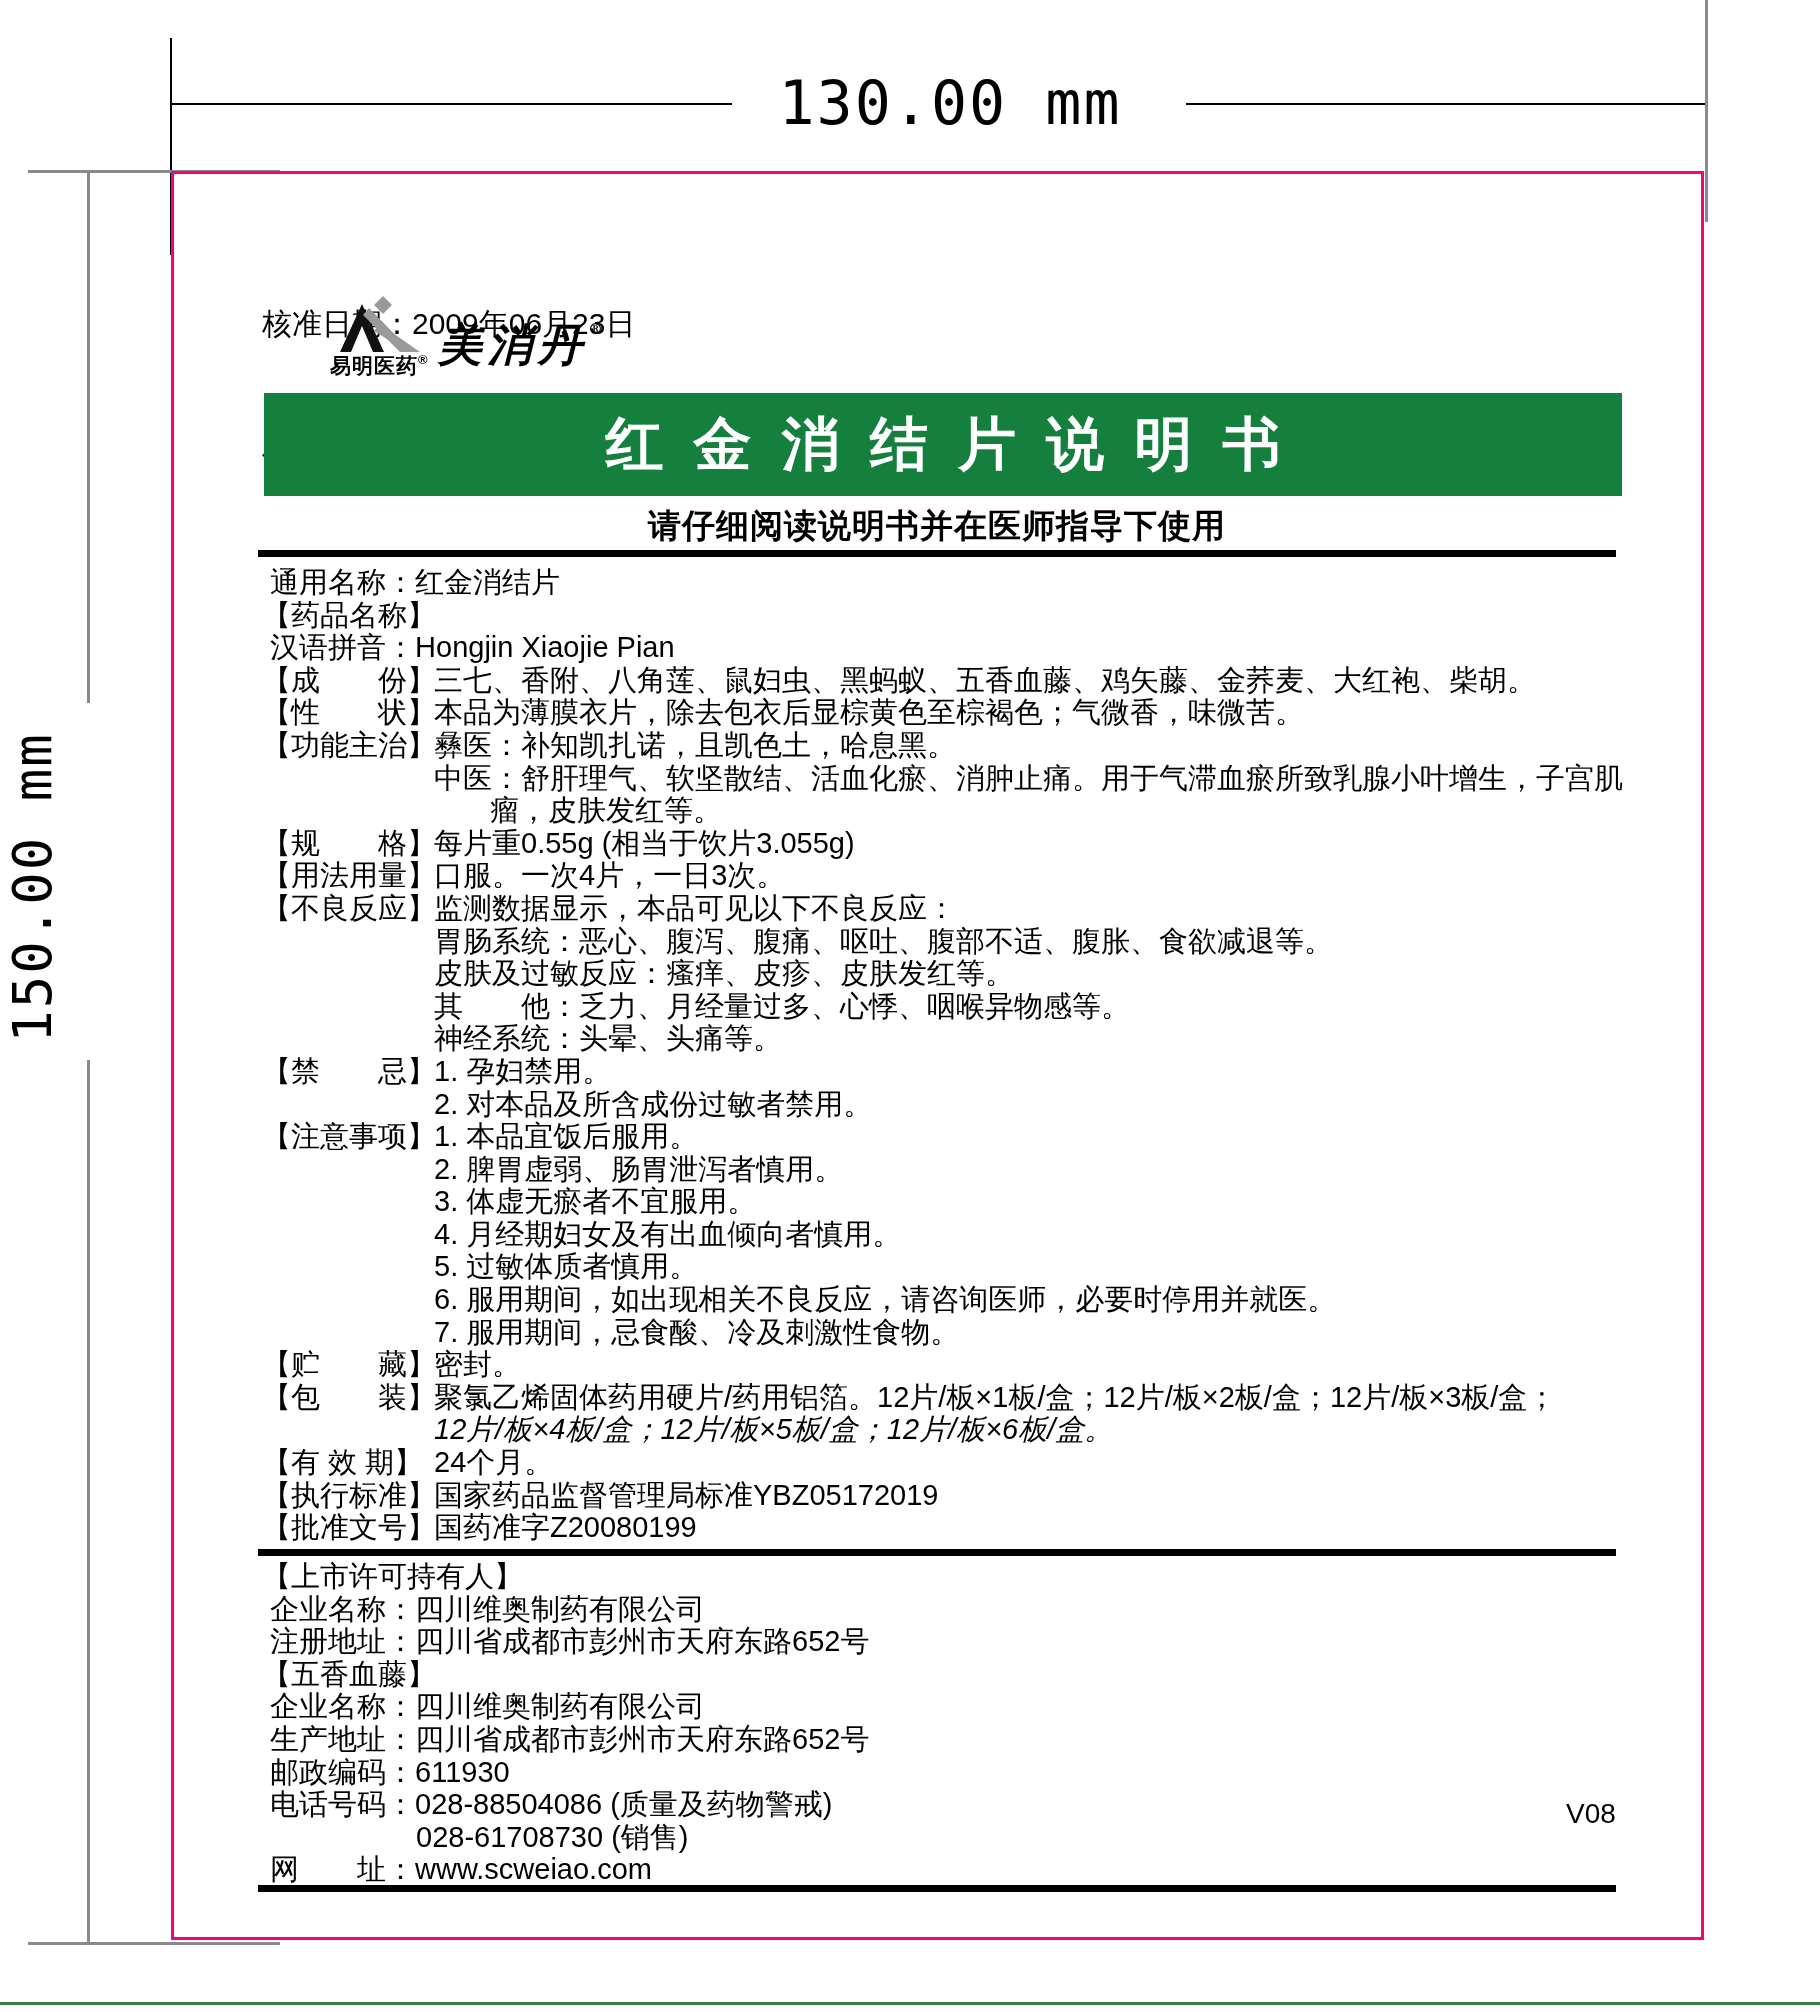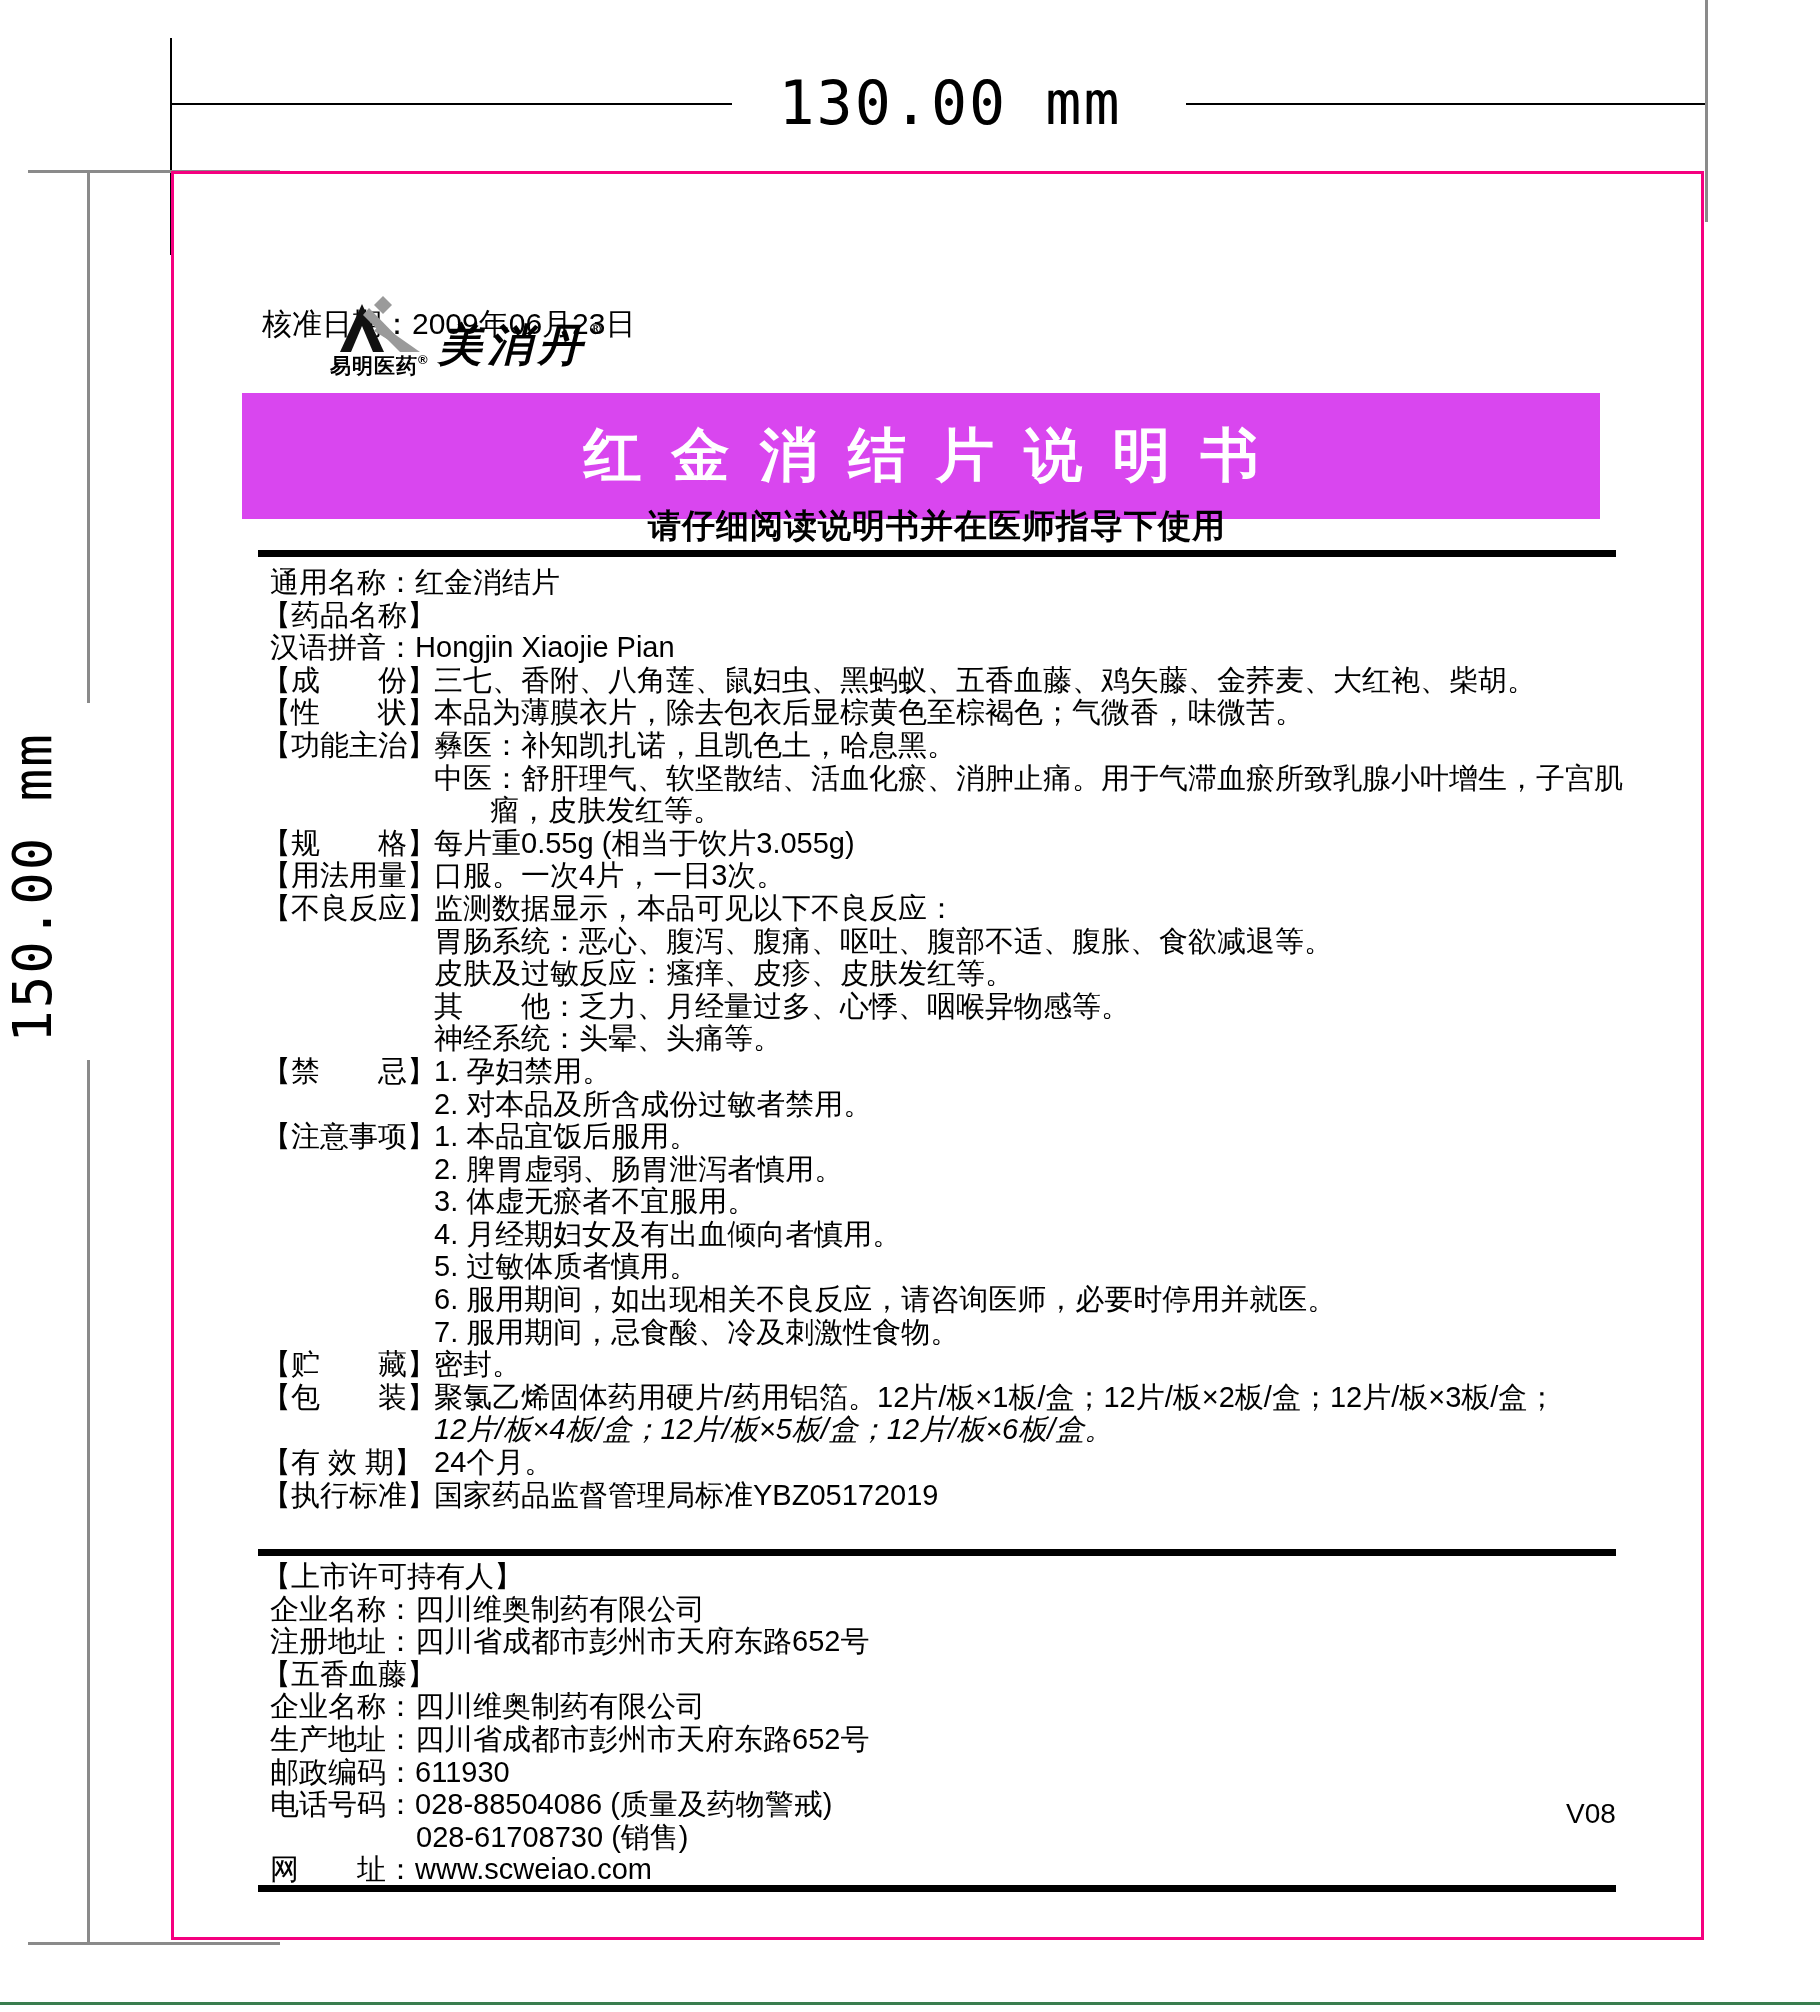--- a/index.html
+++ b/index.html
@@ -32,21 +32,21 @@
   .logo-mark{position:absolute;left:6px;top:2px;}
   .logo-cn{position:absolute;left:0px;top:58px;font-size:21px;font-weight:bold;letter-spacing:1px;white-space:nowrap;}
   .logo-reg{font-size:13px;vertical-align:9px;}
   .brand-script{
     position:absolute;left:108px;top:22px;font-family:"DejaVu Serif","Liberation Serif",serif;
     font-style:italic;font-weight:bold;font-size:44px;letter-spacing:6px;white-space:nowrap;
   }
   .brand-reg{font-size:15px;vertical-align:26px;font-style:normal;letter-spacing:0;}
   
   .title-bar{
-    position:absolute;left:242px;top:393px;width:1358px;height:126px;background:#d946ef;
+    position:absolute;left:264px;top:393px;width:1358px;height:103px;background:#15803d;
     color:#fff;display:flex;align-items:center;justify-content:center;
   }
   .title-bar .t{font-size:58px;font-weight:bold;letter-spacing:0.52em;text-indent:0.52em;white-space:nowrap;}
   .subtitle{
     position:absolute;left:258px;top:504px;width:1358px;text-align:center;
     font-size:33px;font-weight:bold;letter-spacing:1px;
   }
   .rule{position:absolute;left:258px;width:1358px;height:7px;background:#000;}
   .rule1{top:550px;} .rule2{top:1549px;} .rule3{top:1885px;}
   
@@ -123,20 +123,21 @@
       <div class="bline"><span style="margin-left: 172px;">3. 体虚无瘀者不宜服用。</span></div>
       <div class="bline"><span style="margin-left: 172px;">4. 月经期妇女及有出血倾向者慎用。</span></div>
       <div class="bline"><span style="margin-left: 172px;">5. 过敏体质者慎用。</span></div>
       <div class="bline"><span style="margin-left: 172px;">6. 服用期间，如出现相关不良反应，请咨询医师，必要时停用并就医。</span></div>
       <div class="bline"><span style="margin-left: 172px;">7. 服用期间，忌食酸、冷及刺激性食物。</span></div>
       <div class="bline"><span class="blabel">【贮　　藏】</span><span>密封。</span></div>
       <div class="bline"><span class="blabel">【包　　装】</span><span>聚氯乙烯固体药用硬片/药用铝箔。12片/板×1板/盒；12片/板×2板/盒；12片/板×3板/盒；</span></div>
       <div class="bline"><span style="margin-left: 172px; font-style: italic;">12片/板×4板/盒；12片/板×5板/盒；12片/板×6板/盒。</span></div>
       <div class="bline"><span class="blabel">【有 效 期】</span><span>24个月。</span></div>
       <div class="bline"><span class="blabel">【执行标准】</span><span>国家药品监督管理局标准YBZ05172019</span></div>
+      <div class="bline"><span class="blabel">【批准文号】</span><span>国药准字Z20080199</span></div>
     </div>
   <div class="rule rule2"></div>
 
   <div class="blines holder-lines" id="holder-lines">
       <div class="bline"><span>【上市许可持有人】</span></div>
       <div class="bline"><span> 企业名称：四川维奥制药有限公司</span></div>
       <div class="bline"><span> 注册地址：四川省成都市彭州市天府东路652号</span></div>
       <div class="bline"><span>【五香血藤】</span></div>
       <div class="bline"><span> 企业名称：四川维奥制药有限公司</span></div>
       <div class="bline"><span> 生产地址：四川省成都市彭州市天府东路652号</span></div>

